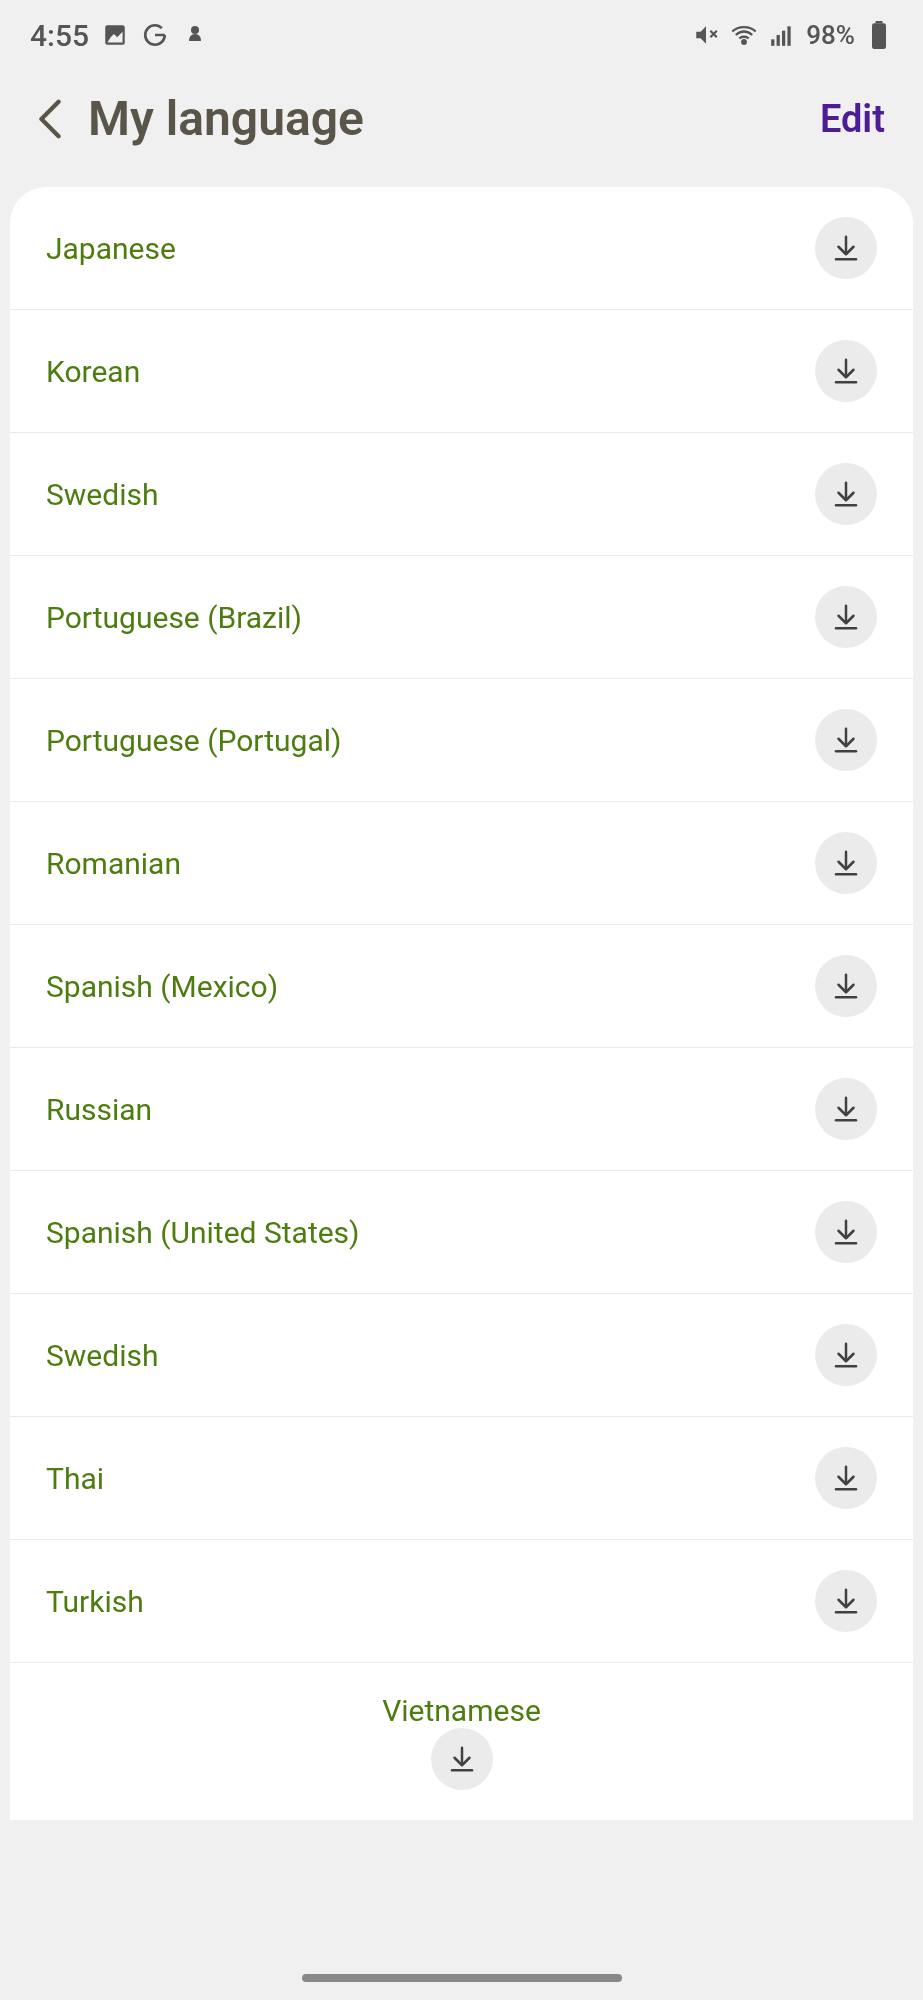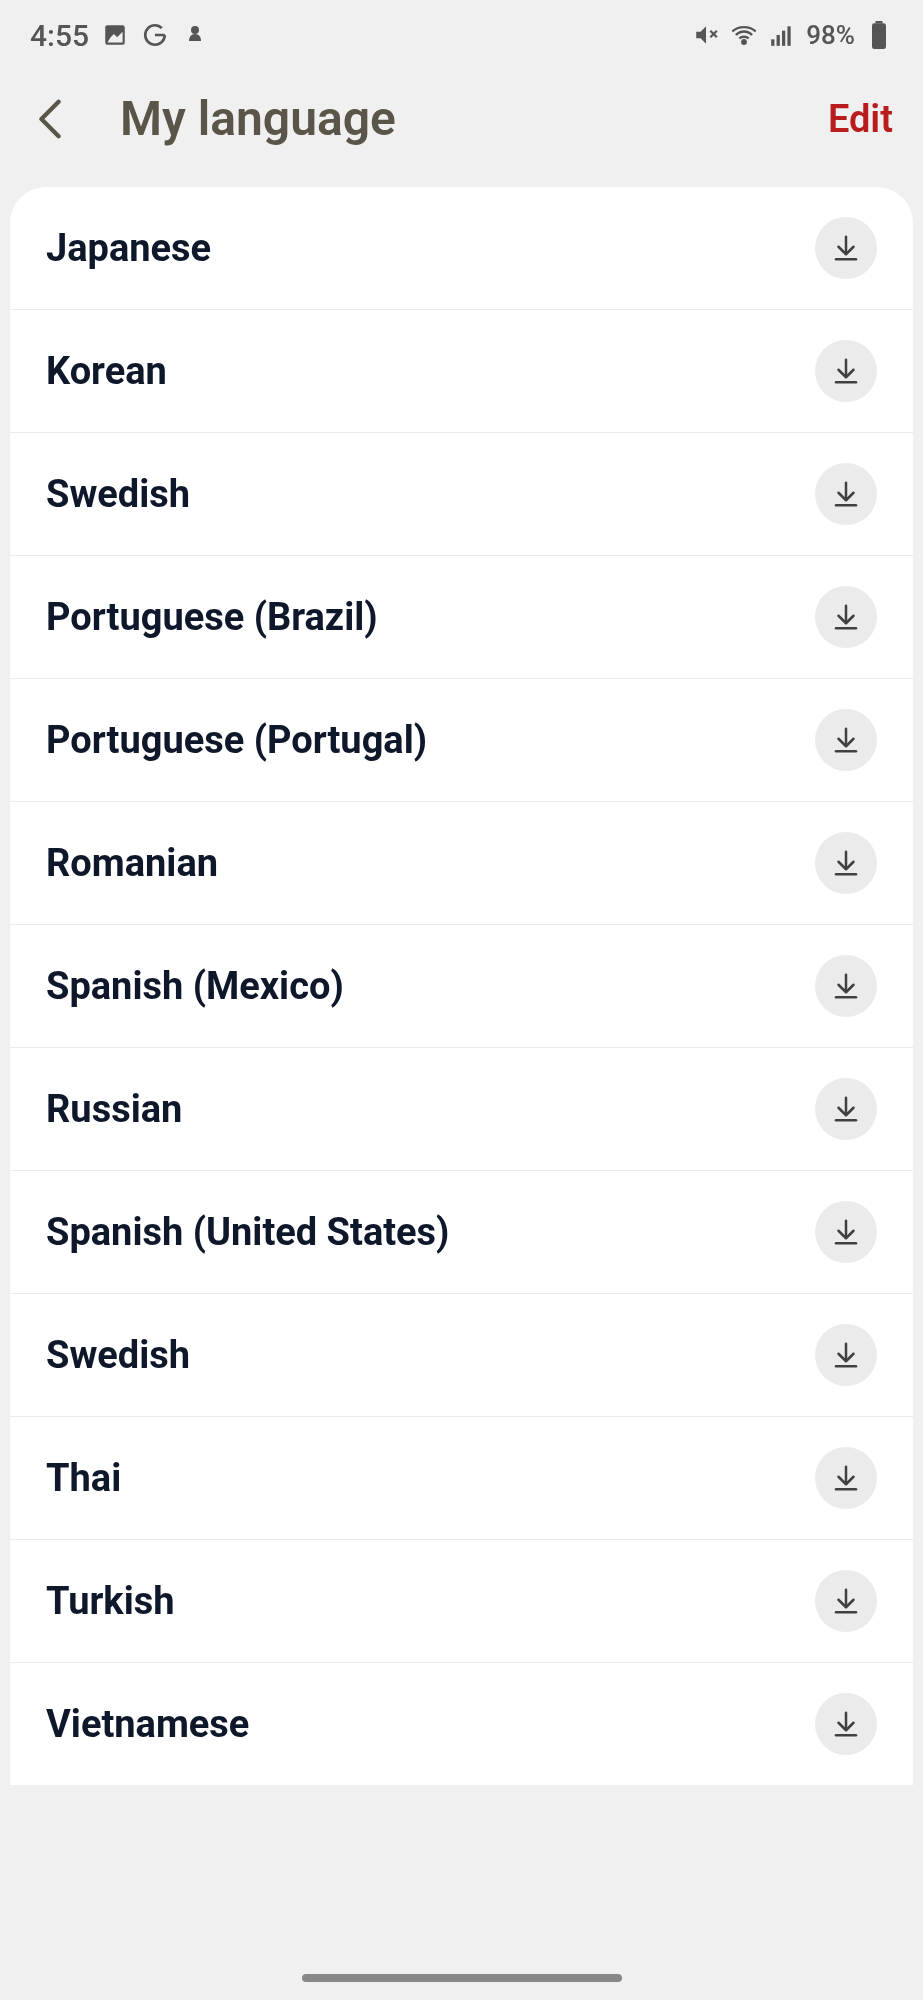--- a/index.html
+++ b/index.html
@@ -45,22 +45,21 @@
       width: 28px;
       height: 28px;
       display: inline-flex;
       align-items: center;
       justify-content: center;
     }
     
     .header {
       display: flex;
       align-items: center;
-      padding: 20px 30px 40px 30px;
-      gap: 32px;
+      padding: 20px 38px 40px 30px;
     }
     
     .back-button {
       width: 40px;
       height: 40px;
       display: flex;
       align-items: center;
       justify-content: center;
       color: #5a5549;
     }
@@ -69,46 +68,47 @@
       font-size: 48px;
       font-weight: 600;
       color: #5a5549;
       margin-left: 18px;
       flex: 1;
     }
     
     .edit-button {
       font-size: 38px;
       font-weight: 600;
-      color: #b91c1c;
+      color: #4c1d95;
     }
     
     .list-container {
       background-color: #ffffff;
       border-radius: 36px 36px 0 0;
       margin: 0 10px;
       overflow: hidden;
     }
     
     .list-item {
       display: flex;
       align-items: center;
       justify-content: space-between;
       padding: 30px 36px;
       border-bottom: 1px solid #eaeaea;
     }
     
     .list-item:last-child {
       border-bottom: none;
+      flex-direction: column;
     }
     
     .list-item-label {
-      font-size: 38px;
-      color: #0f172a;
-      font-weight: 700;
+      font-size: 30px;
+      color: #4d7c0f;
+      font-weight: 400;
     }
     
     .download-button {
       width: 62px;
       height: 62px;
       border-radius: 50%;
       background-color: #ebebeb;
       display: flex;
       align-items: center;
       justify-content: center;

